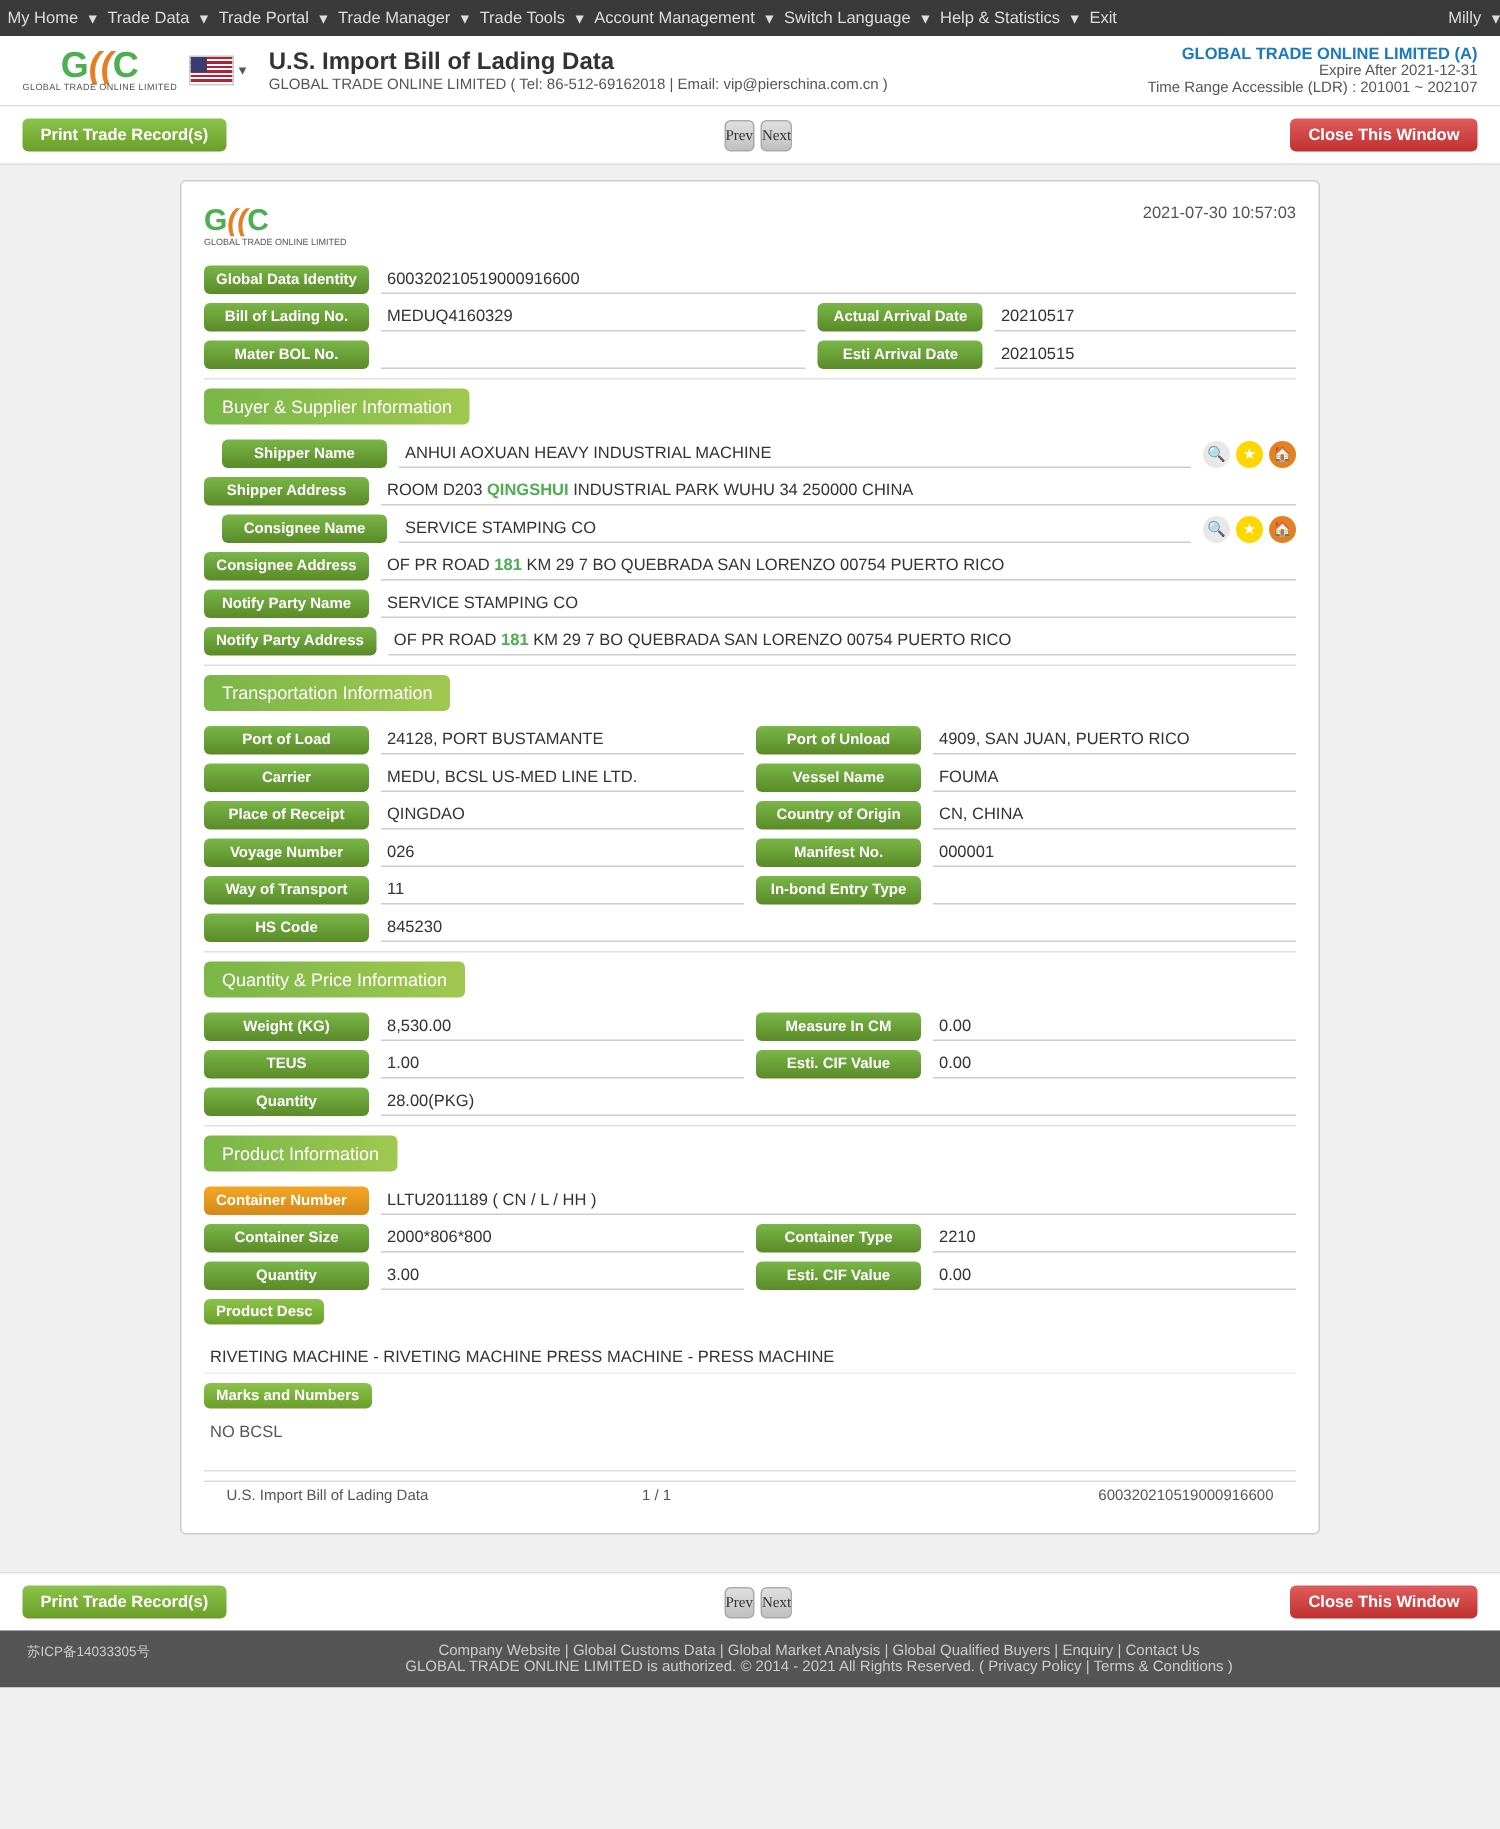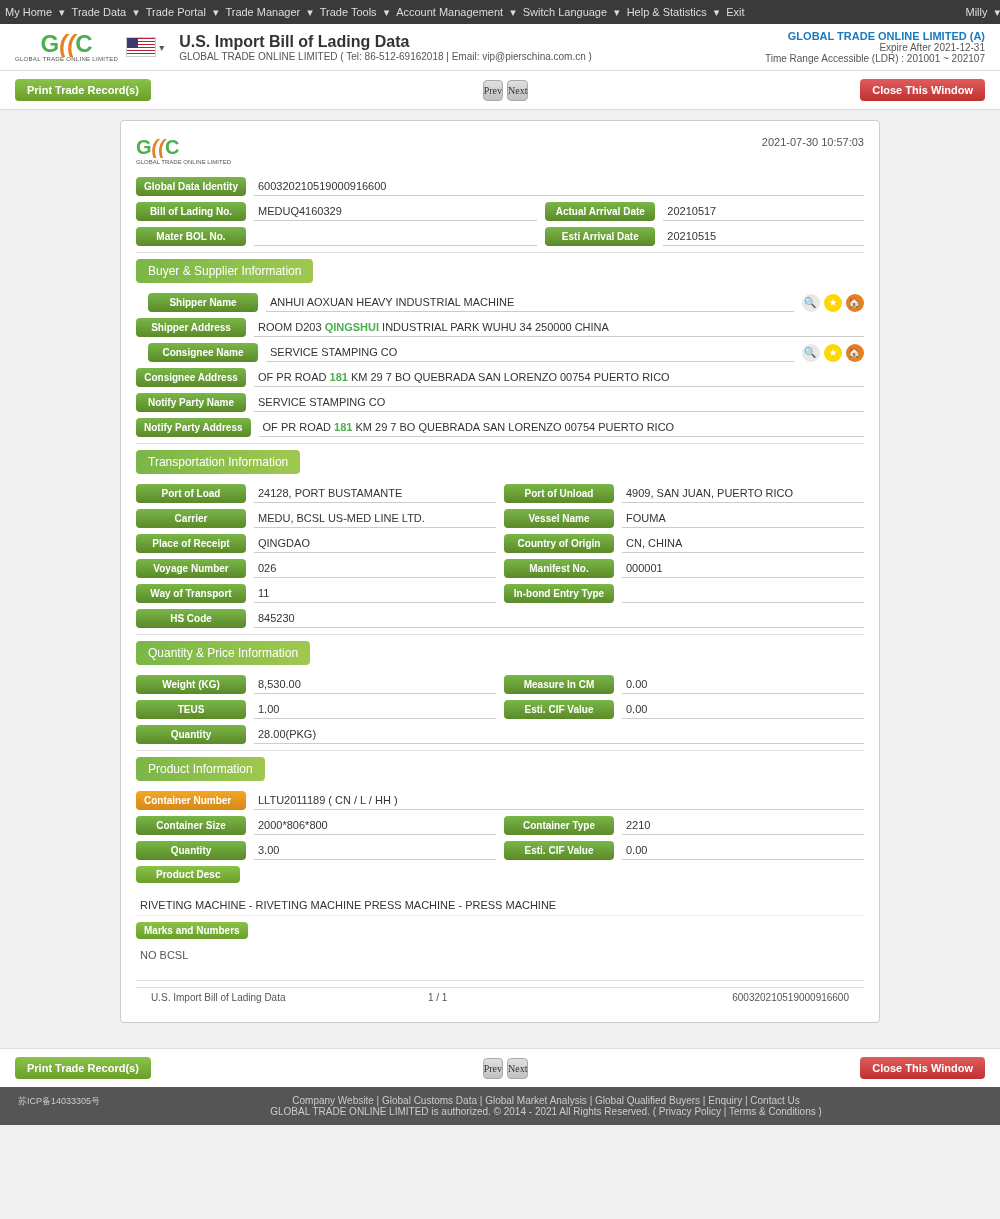--- a/index.html
+++ b/index.html
@@ -484,21 +484,21 @@
       
       <div class="field-row">
         <div class="field-label">Quantity</div>
         <div class="field-value" style="flex:1;">3.00</div>
         <div class="field-label">Esti. CIF Value</div>
         <div class="field-value" style="flex:1;">0.00</div>
       </div>
 
       
       <div class="field-row">
-        <button class="btn-print" style="font-size:10px; padding:3px 20px;">Product Desc</button>
+        <button class="btn-print" style="font-size:10px; padding:3px 8px;">Product Desc</button>
       </div>
       <div class="product-desc-text">RIVETING MACHINE - RIVETING MACHINE PRESS MACHINE - PRESS MACHINE</div>
 
       
       <div class="field-row" style="margin-top:6px;">
         <button class="btn-print" style="font-size:10px; padding:3px 8px;">Marks and Numbers</button>
       </div>
       <div class="marks-text">NO BCSL</div>
     </div>
 

